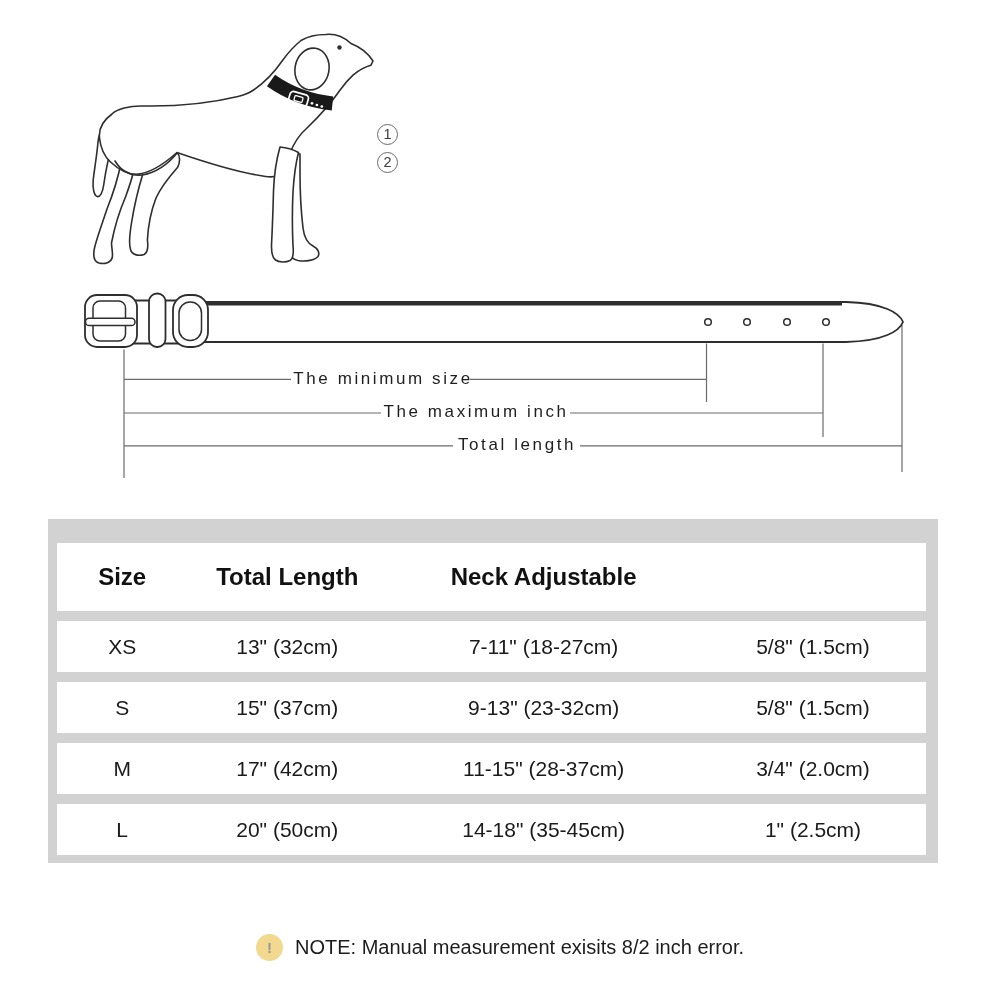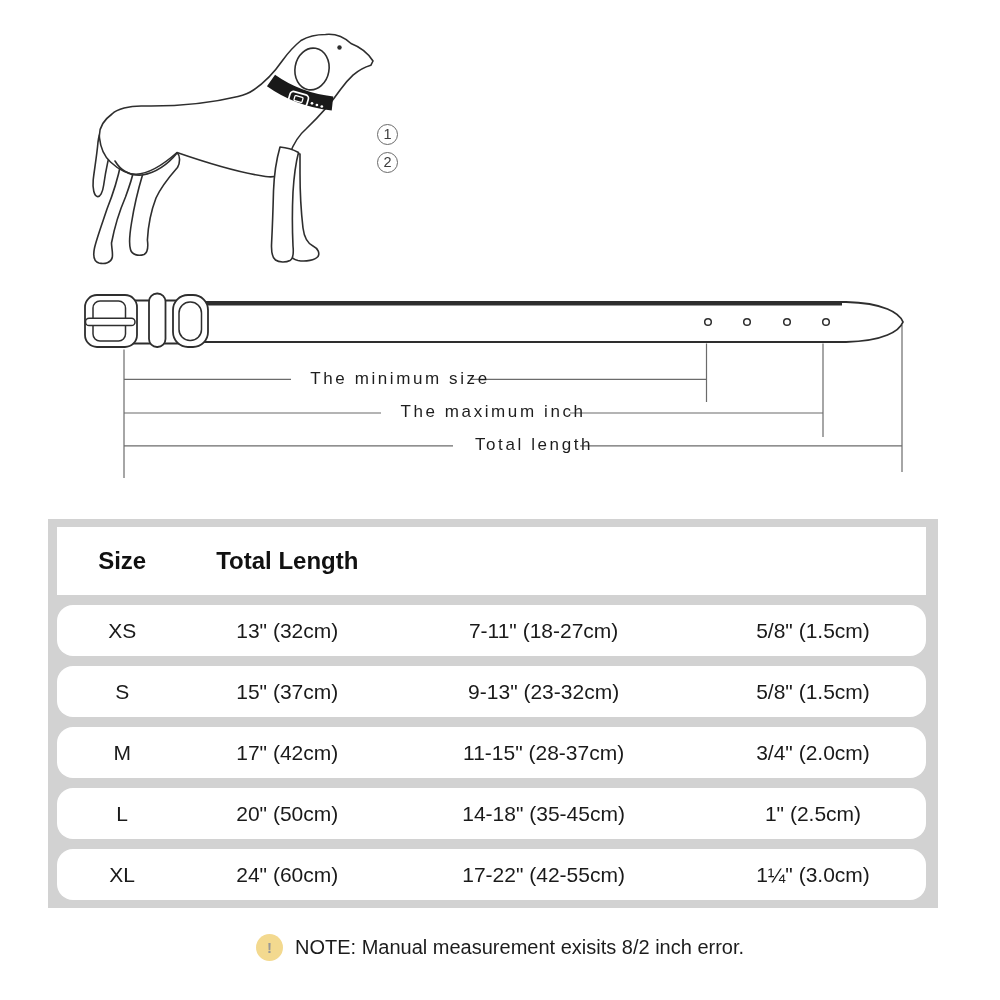--- a/index.html
+++ b/index.html
@@ -15,34 +15,34 @@
   .circ-num {
     flex:0 0 auto; box-sizing:border-box; width:21px; height:21px; margin-top:7px; margin-right:2px;
     border:1.6px solid #6a6a6a; border-radius:50%;
     font-size:14.5px; line-height:18px; text-align:center; color:#3c3c3c;
   }
   .instr-text.w2 { width:497px; }
 
   
   .diagram-label {
     position:absolute; transform:translate(-50%,-50%);
-    font-size:17px; letter-spacing:2.6px; color:#1e1e1e; white-space:nowrap; background:transparent;margin-left:17px;
+    font-size:17px; letter-spacing:2.6px; color:#1e1e1e; white-space:nowrap; background:transparent;
   }
 
   
   .size-table {
     position:absolute; left:48px; top:519px; width:890px; box-sizing:border-box;
-    background:#d2d2d2; padding:8px 12px 8px 9px;
+    background:#d2d2d2; padding:24px 12px 8px 9px;
   }
   .thead, .trow {
     background:#ffffff; display:grid; grid-template-columns:15% 23% 36% 26%;
     align-items:center; margin-bottom:10px;
   }
   .thead { height:68px; font-size:24px; font-weight:bold; color:#111111; }
-  .trow  { height:51px; font-size:21px; color:#1a1a1a;border-radius:16px; }
+  .trow  { height:51px; font-size:21px; color:#1a1a1a; }
   .trow:last-child { margin-bottom:0; }
   .cell { text-align:center; }
 
   
   .note { position:absolute; left:256px; top:934px; display:flex; align-items:center; font-size:20px; color:#1c1c1c; }
   .note-icon {
     width:27px; height:27px; margin-right:12px; border-radius:50%;
     background:#f3d98f; color:#979797; font-size:15px; font-weight:bold;
     display:flex; align-items:center; justify-content:center;
   }
@@ -139,20 +139,21 @@
   </svg>
 
   <div class="diagram-label" style="left:383px; top:379px;">The minimum size</div>
   <div class="diagram-label" style="left:476px; top:412px;">The maximum inch</div>
   <div class="diagram-label" style="left:517px; top:445px;">Total length</div>
 
   <div class="size-table">
     <div class="thead">
       <div class="cell">Size</div>
       <div class="cell">Total Length</div>
+      <div class="cell">Neck Adjustable</div>
     </div>
     <div class="trow">
       <div class="cell">XS</div>
       <div class="cell">13" (32cm)</div>
       <div class="cell">7-11" (18-27cm)</div>
       <div class="cell">5/8" (1.5cm)</div>
     </div>
     <div class="trow">
       <div class="cell">S</div>
       <div class="cell">15" (37cm)</div>
@@ -164,26 +165,20 @@
       <div class="cell">17" (42cm)</div>
       <div class="cell">11-15" (28-37cm)</div>
       <div class="cell">3/4" (2.0cm)</div>
     </div>
     <div class="trow">
       <div class="cell">L</div>
       <div class="cell">20" (50cm)</div>
       <div class="cell">14-18" (35-45cm)</div>
       <div class="cell">1" (2.5cm)</div>
     </div>
-    <div class="trow">
-      <div class="cell">XL</div>
-      <div class="cell">24" (60cm)</div>
-      <div class="cell">17-22" (42-55cm)</div>
-      <div class="cell">1¼" (3.0cm)</div>
-    </div>
   </div>
 
   <div class="note">
     <span class="note-icon">!</span>
     <span>NOTE: Manual measurement exisits 8/2 inch error.</span>
   </div>
 
 </div>
 
 </body></html>

